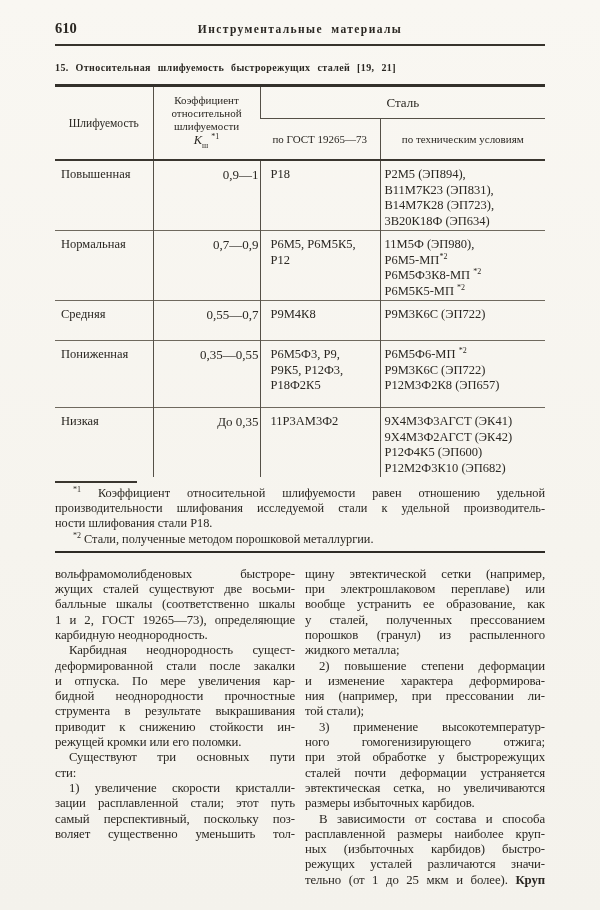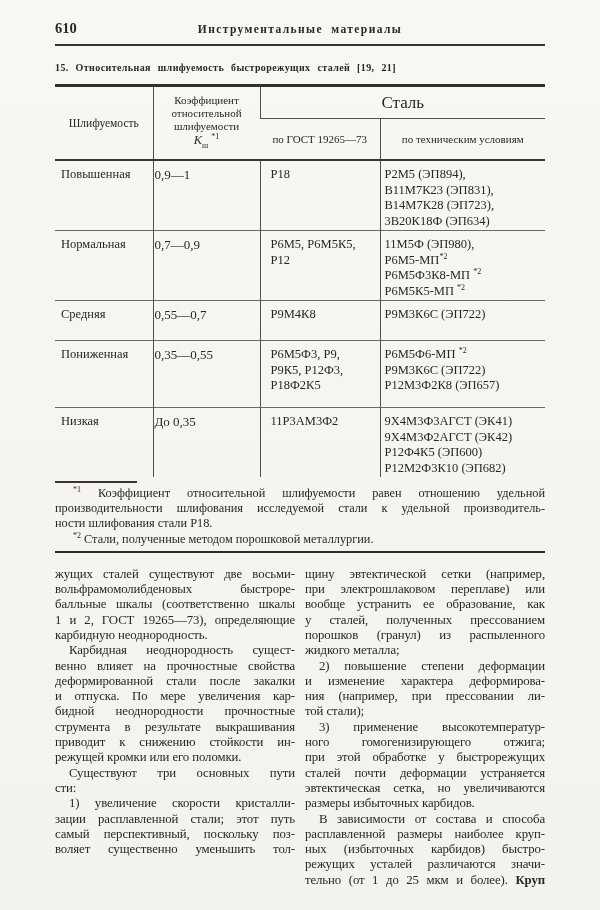--- a/index.html
+++ b/index.html
@@ -21,31 +21,31 @@
   .head-rule{border-top:2px solid #37332c;margin-top:7px;}
 
   
   .table-title{margin-top:16px;font-weight:bold;font-size:10px;letter-spacing:0.4px;word-spacing:4px;}
 
   
   table.steel-table{width:100%;border-collapse:collapse;margin-top:11px;border-top:3px solid #33302a;table-layout:fixed;}
   thead{border-bottom:2px solid #3a362f;}
   th{font-weight:normal;font-size:11px;line-height:13px;text-align:center;vertical-align:middle;padding:2px 2px;}
   th.h1{font-size:11.5px;}
-  th.hsteel{border-bottom:1px solid #555047;height:27px;font-size:17px;}
+  th.hsteel{border-bottom:1px solid #555047;height:27px;font-size:13px;}
   th.h2,th.hsteel,th.h4,td.c2,td.c3,td.c4{border-left:1px solid #555047;}
   th.h3{height:36px;}
   th.h4{height:36px;}
   .ksym{font-size:12.5px;margin-top:1px;}
   .ksym i{font-family:"Liberation Serif",serif;}
   .ksym sub{font-size:8px;}
   .ksym sup{font-size:8px;margin-left:3px;}
   tbody td{vertical-align:top;border-top:1px solid #6f695e;font-size:12.5px;line-height:15.5px;padding-top:6px;}
   td.c1{padding-left:6px;}
-  td.c2{text-align:left;font-size:13px;}
+  td.c2{text-align:right;font-size:13px;}
   td.c3{padding-left:10px;}
   td.c4{padding-left:4px;}
   tbody tr:nth-child(1){height:62px;}
   tbody tr:nth-child(2){height:70px;}
   tbody tr:nth-child(3){height:40px;}
   tbody tr:nth-child(4){height:67px;}
   tbody tr:nth-child(5){height:66px;}
   sup{font-size:8px;line-height:0;}
 
   
@@ -175,29 +175,28 @@
       </div>
       <div>
         <div class="fline ind-s"><sup>*2</sup><span> Стали, полученные методом порошковой металлургии.</span></div>
       </div>
     </div>
   <div class="close-rule"></div>
 
   <div class="body-cols">
     <div class="col">
         <div class="para">
+          <div class="line just"><span>вольфрамомолибденовых быстроре-</span></div>
           <div class="line just"><span>жущих сталей существуют две восьми-</span></div>
-          <div class="line just"><span>вольфрамомолибденовых быстроре-</span></div>
           <div class="line just"><span>балльные шкалы (соответственно шкалы</span></div>
           <div class="line just"><span>1 и 2, ГОСТ 19265—73), определяющие</span></div>
           <div class="line"><span>карбидную неоднородность.</span></div>
         </div>
         <div class="para">
           <div class="line just ind"><span>Карбидная неоднородность сущест-</span></div>
-          <div class="line just"><span>венно влияет на прочностные свойства</span></div>
           <div class="line just"><span>деформированной стали после закалки</span></div>
           <div class="line just"><span>и отпуска. По мере увеличения кар-</span></div>
           <div class="line just"><span>бидной неоднородности прочностные</span></div>
           <div class="line just"><span>струмента в результате выкрашивания</span></div>
           <div class="line just"><span>приводит к снижению стойкости ин-</span></div>
           <div class="line"><span>режущей кромки или его поломки.</span></div>
         </div>
         <div class="para">
           <div class="line just ind"><span>Существуют три основных пути</span></div>
           <div class="line"><span>сти:</span></div>

